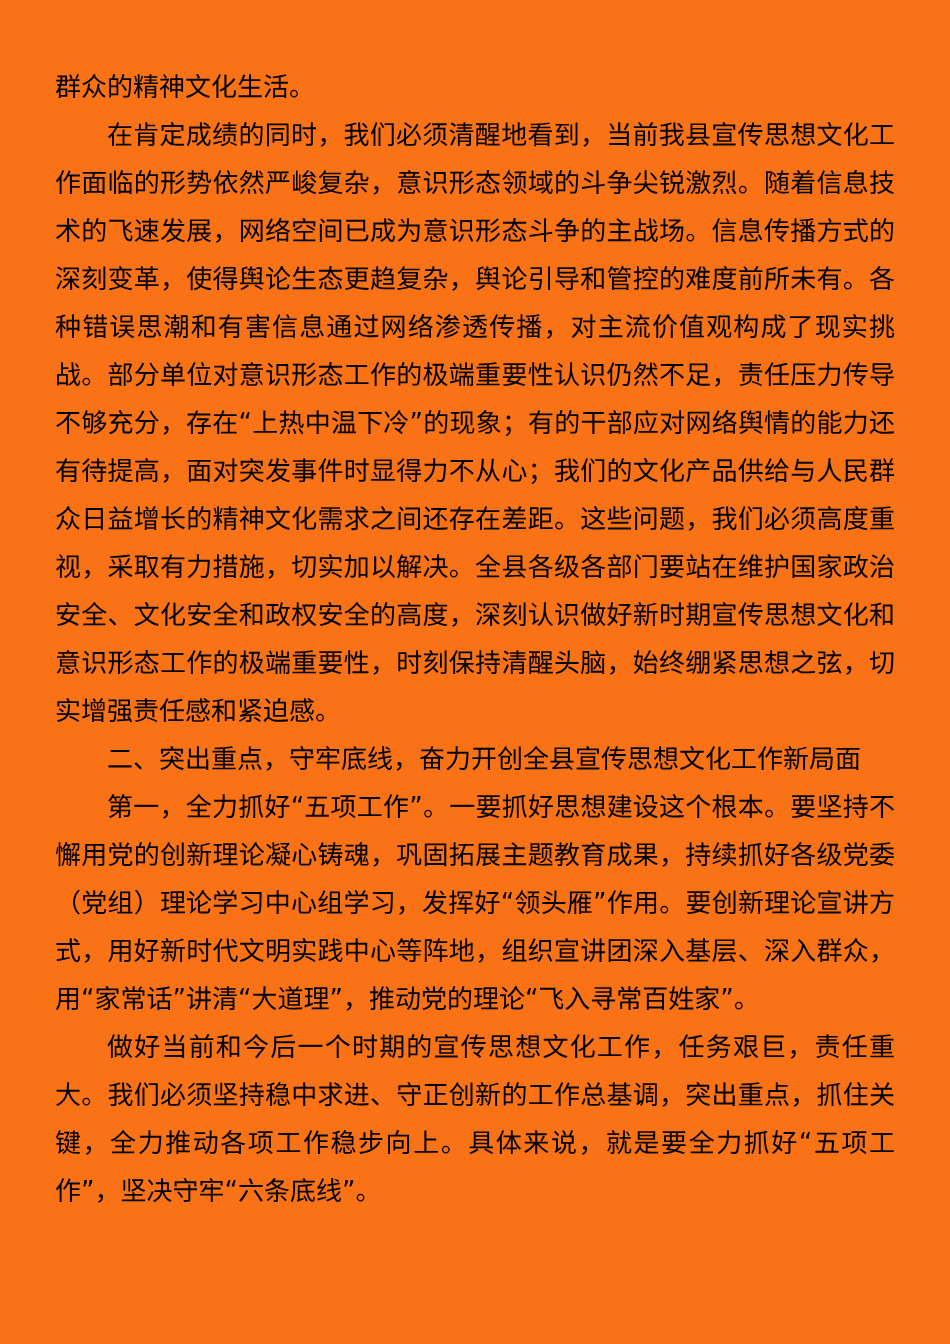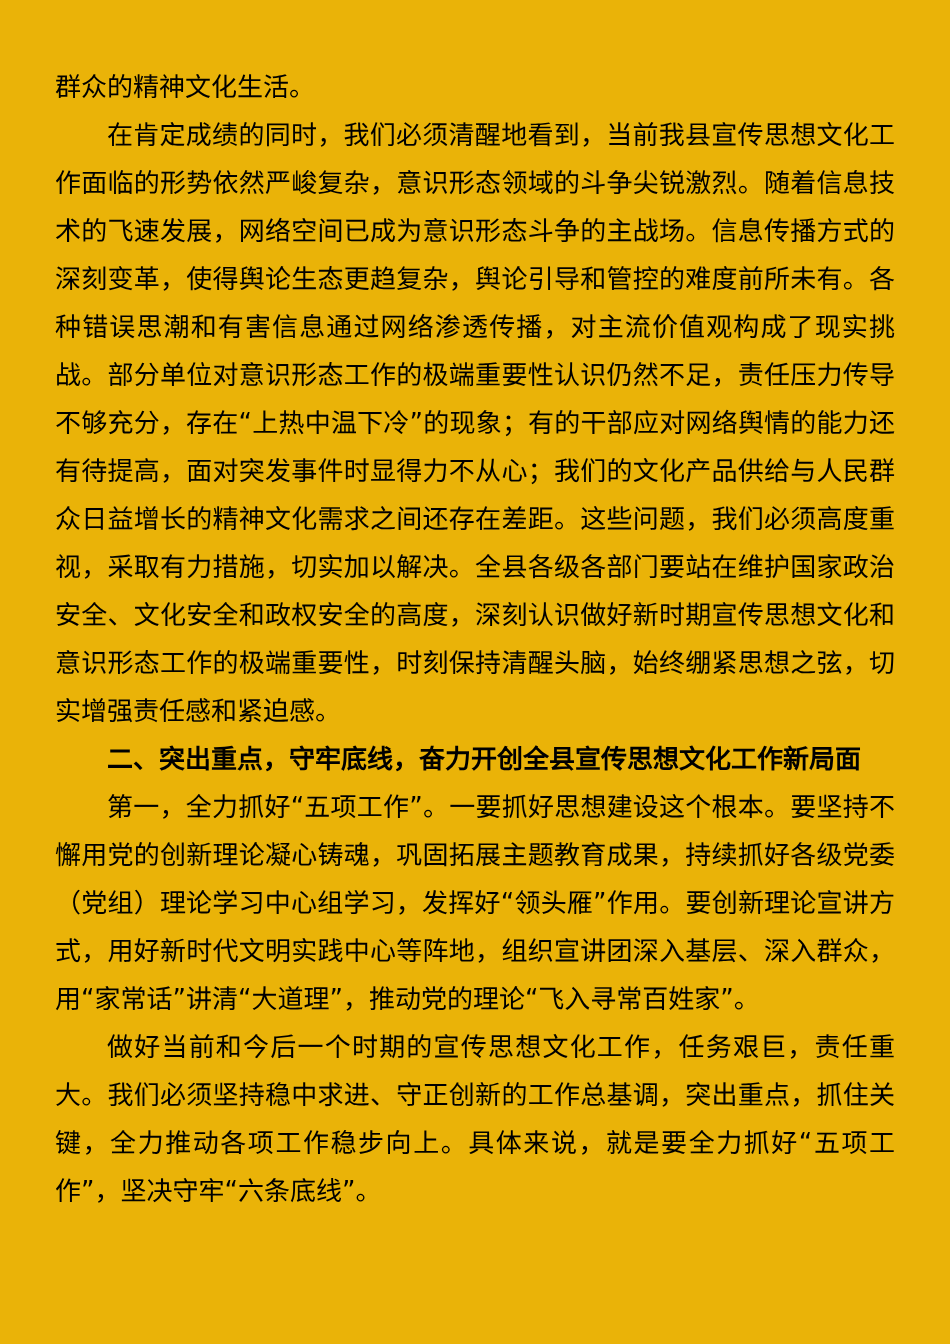--- a/index.html
+++ b/index.html
@@ -5,40 +5,40 @@
   html, body {
     margin: 0;
     padding: 0;
     background: #ffffff;
   }
   .page {
     position: relative;
     width: 950px;
     height: 1344px;
     box-sizing: border-box;
-    background: #eab308;
+    background: #f97316;
     color: #000000;
     padding: 63px 55px 0 55px;
     overflow: hidden;
     font-family: "DejaVu Sans", sans-serif;
     font-size: 26px;
     line-height: 48px;
     text-align: justify;
     line-break: strict;
     word-break: normal;
   }
   .para {
     margin: 0;
     padding: 0;
   }
   .indent {
     text-indent: 2em;
   }
   .heading {
-    font-weight: 700;
+    font-weight: 400;
   }
 </style>
 </head>
 <body>
 
 <div class="page">
   <p class="para">群众的精神文化生活。</p>
   <p class="para indent">在肯定成绩的同时，我们必须清醒地看到，当前我县宣传思想文化工作面临的形势依然严峻复杂，意识形态领域的斗争尖锐激烈。随着信息技术的飞速发展，网络空间已成为意识形态斗争的主战场。信息传播方式的深刻变革，使得舆论生态更趋复杂，舆论引导和管控的难度前所未有。各种错误思潮和有害信息通过网络渗透传播，对主流价值观构成了现实挑战。部分单位对意识形态工作的极端重要性认识仍然不足，责任压力传导不够充分，存在“上热中温下冷”的现象；有的干部应对网络舆情的能力还有待提高，面对突发事件时显得力不从心；我们的文化产品供给与人民群众日益增长的精神文化需求之间还存在差距。这些问题，我们必须高度重视，采取有力措施，切实加以解决。全县各级各部门要站在维护国家政治安全、文化安全和政权安全的高度，深刻认识做好新时期宣传思想文化和意识形态工作的极端重要性，时刻保持清醒头脑，始终绷紧思想之弦，切实增强责任感和紧迫感。</p>
   <p class="para indent heading">二、突出重点，守牢底线，奋力开创全县宣传思想文化工作新局面</p>
   <p class="para indent">第一，全力抓好“五项工作”。一要抓好思想建设这个根本。要坚持不懈用党的创新理论凝心铸魂，巩固拓展主题教育成果，持续抓好各级党委（党组）理论学习中心组学习，发挥好“领头雁”作用。要创新理论宣讲方式，用好新时代文明实践中心等阵地，组织宣讲团深入基层、深入群众，用“家常话”讲清“大道理”，推动党的理论“飞入寻常百姓家”。</p>

